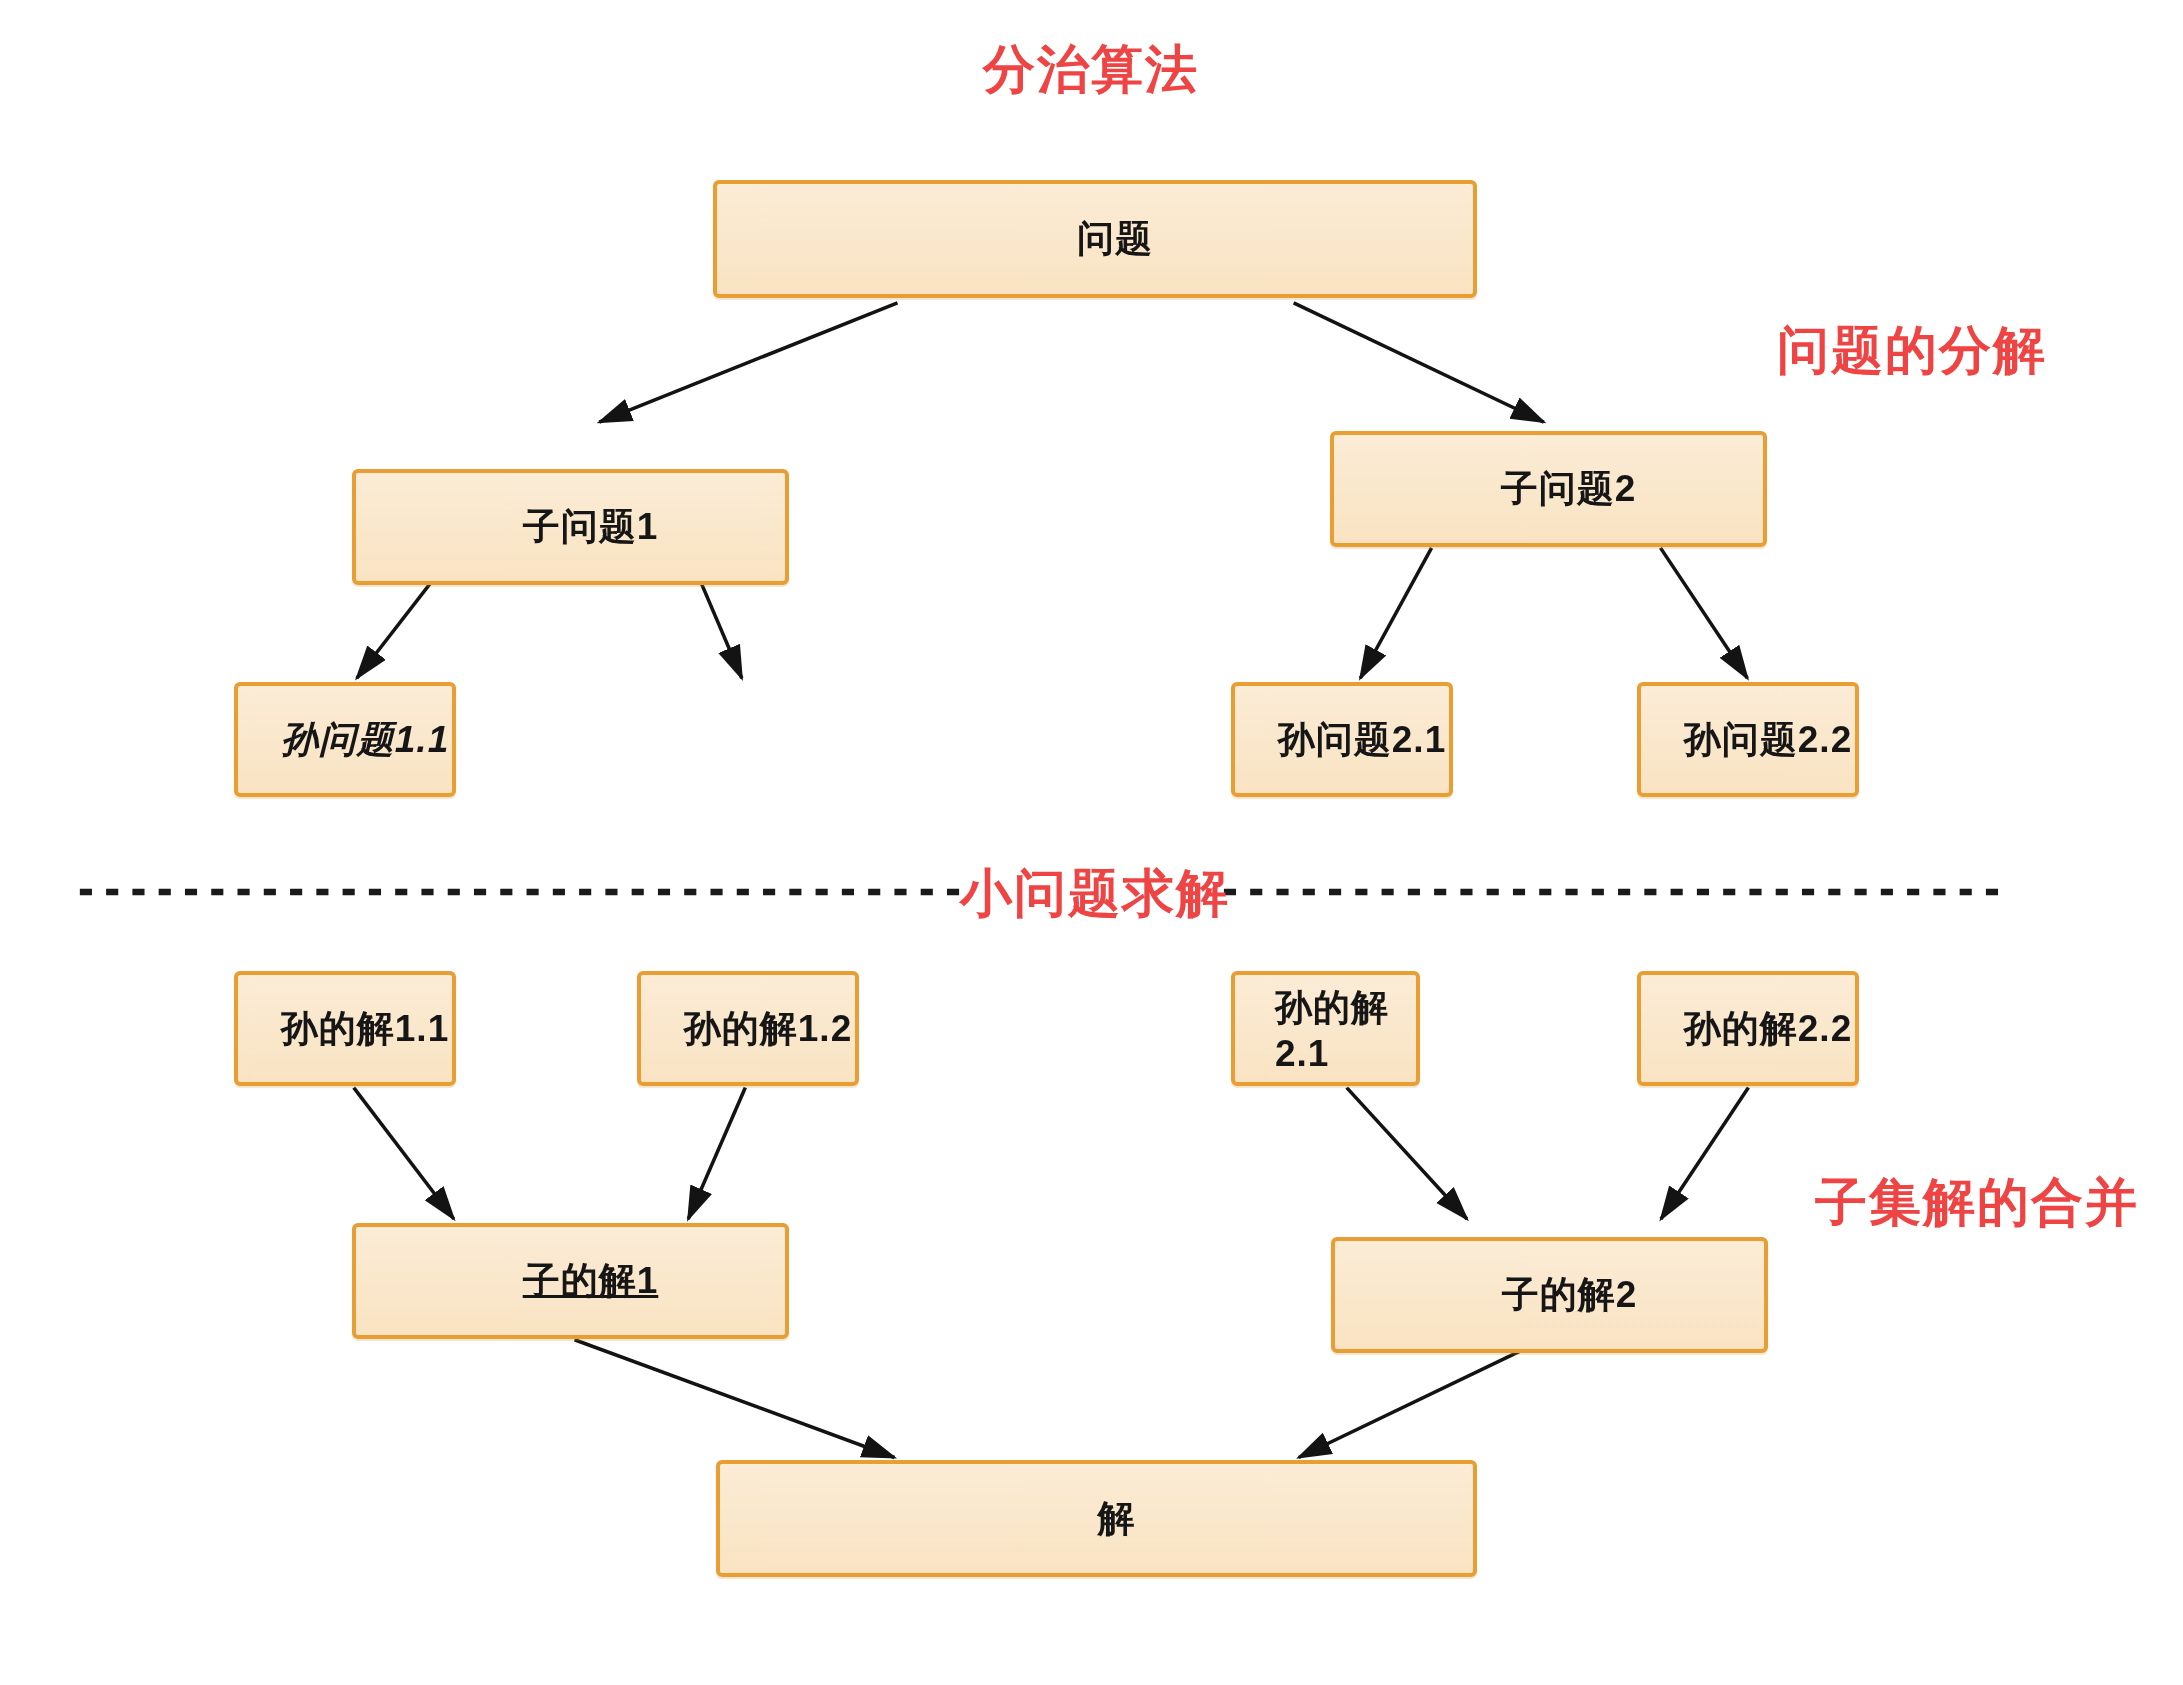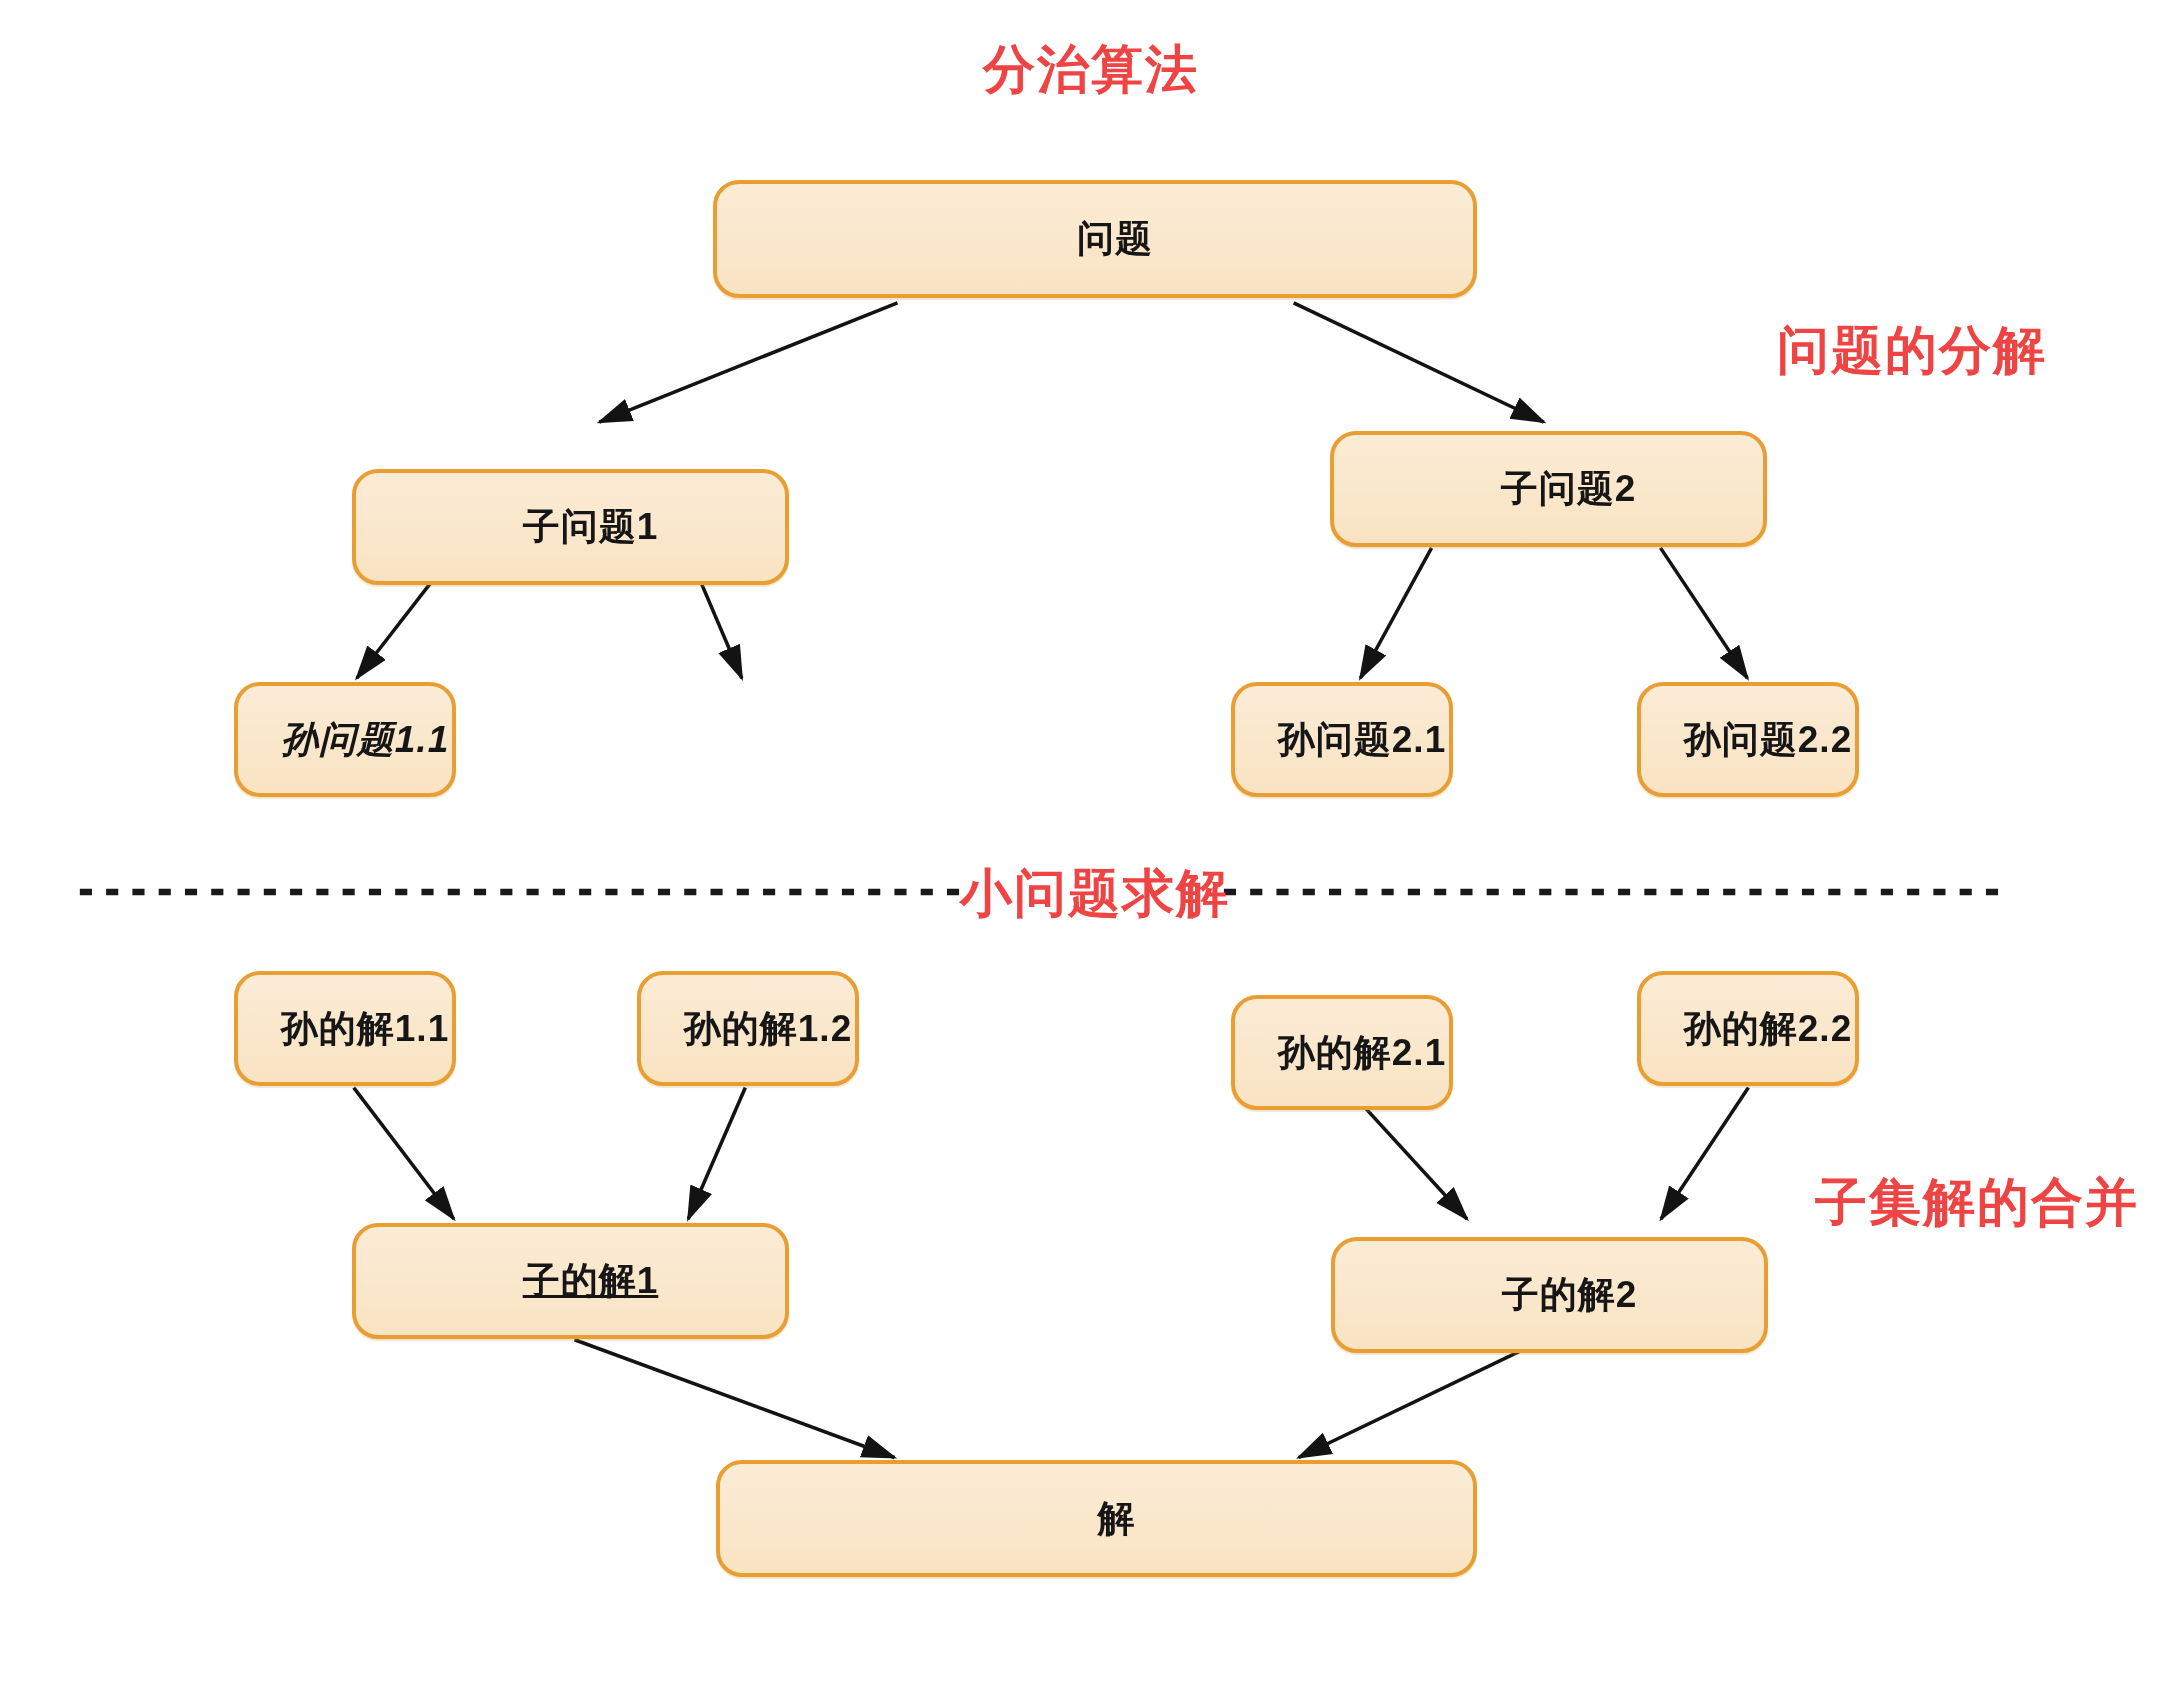--- a/index.html
+++ b/index.html
@@ -16,21 +16,21 @@
   }
   .arrow-layer{
     position:absolute;left:0;top:0;width:2183px;height:1686px;
     pointer-events:none;
   }
   .node{
     position:absolute;
     box-sizing:border-box;
     background:linear-gradient(180deg,#fbecd6 0%,#f9e3c2 100%);
     border:4px solid #e89e33;
-    border-radius:26px;
+    border-radius:6px;
     display:flex;align-items:center;justify-content:center;
     color:#161616;
     font-size:37px;
     font-weight:600;
     letter-spacing:1px;
     box-shadow:0 1.5px 1px rgba(200,150,60,0.25);
     padding-left:40px;
   }
   .big-label{
     position:absolute;
@@ -44,21 +44,21 @@
   
   #n-problem  {left:713px;top:180px;width:764px;height:118px;}
   #n-sub1     {left:352px; top:431px;width:437px; height:116px;margin-top:38px;}
   #n-sub2     {left:1330px;top:431px;width:437px; height:116px;}
   #n-grand11  {left:234px; top:682px;width:222px;height:115px;font-style:italic;}
   #n-grand12  {left:637px;top:682px;width:222px;height:115px;}
   #n-grand21  {left:1231px;top:682px;width:222px;height:115px;}
   #n-grand22  {left:1637px;top:682px;width:222px;height:115px;}
   #n-gsol11   {left:234px; top:971px;width:222px;height:115px;}
   #n-gsol12   {left:637px;top:971px;width:222px;height:115px;}
-  #n-gsol21   {left:1231px;top:971px;width:222px;height:115px;margin-top:24px;}
+  #n-gsol21   {left:1231px;top:971px;width:189px;height:115px;}
   #n-gsol22   {left:1637px;top:971px;width:222px;height:115px;}
   #n-subsol1  {left:352px; top:1223px;width:437px;height:116px;text-decoration:underline;}
   #n-subsol2  {left:1331px;top:1223px;width:437px;height:116px;margin-top:14px;}
   #n-solution {left:716px;top:1460px;width:761px;height:117px;}
 
   #lbl-title      {left:1091px;top:70px;}
   #lbl-decompose  {left:1912px;top:351px;text-align:right;}
   #lbl-solvesmall {left:1095px;top:894px;}
   #lbl-merge      {left:1977px;top:1203px;}
 </style>

